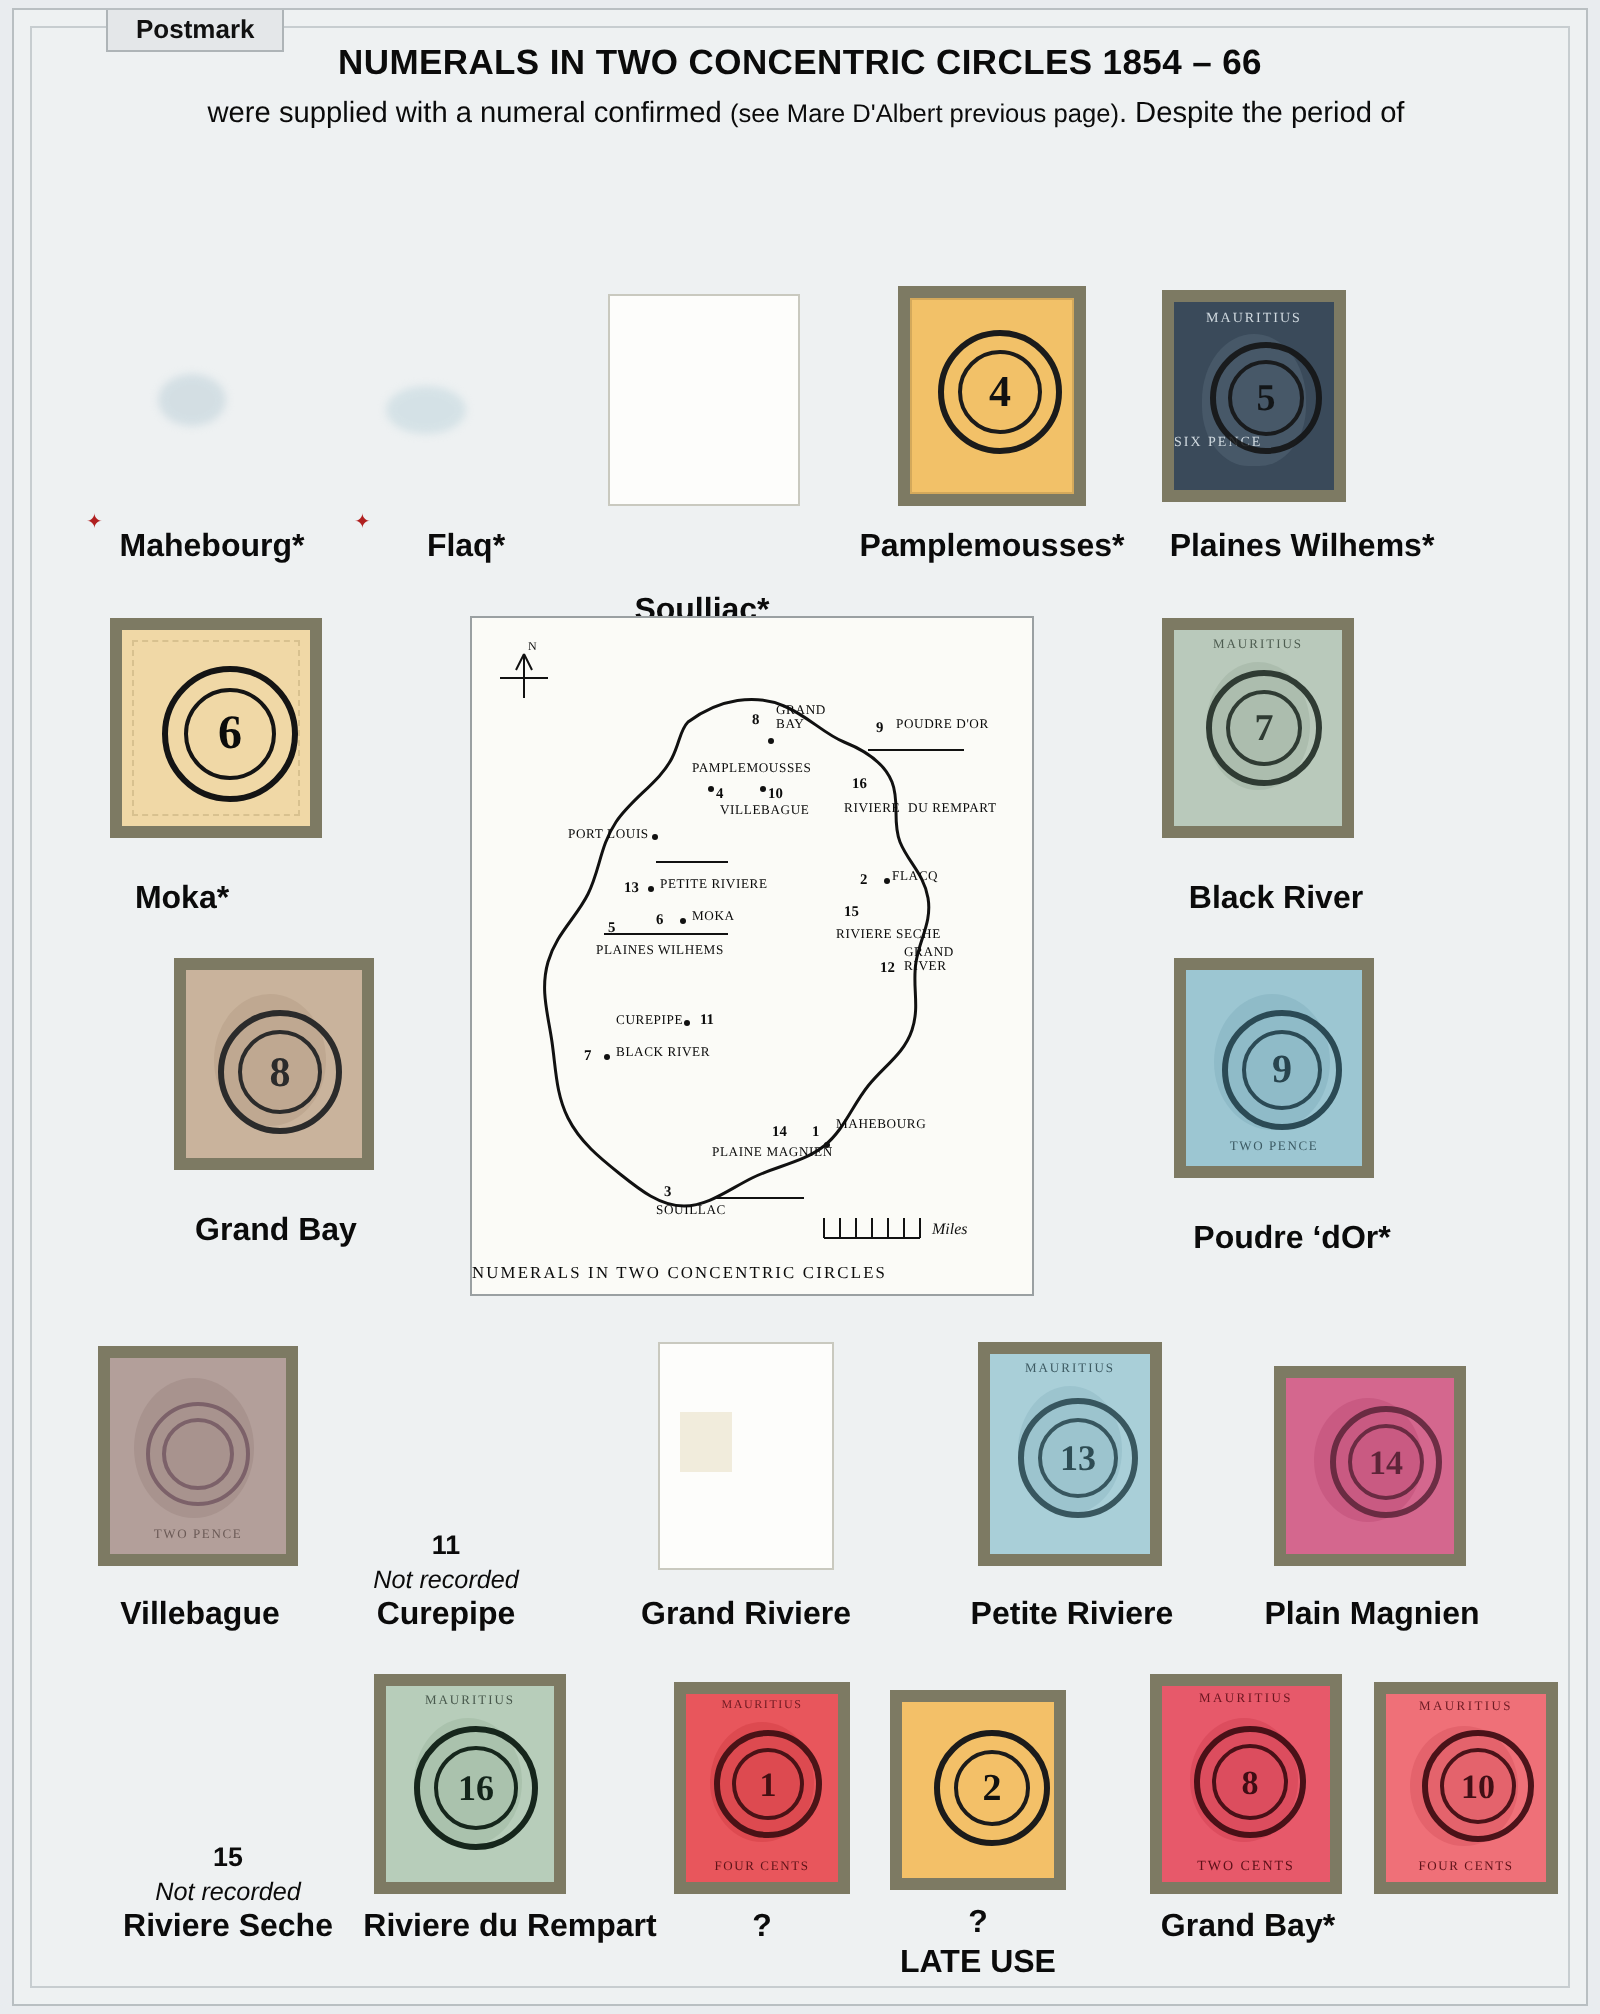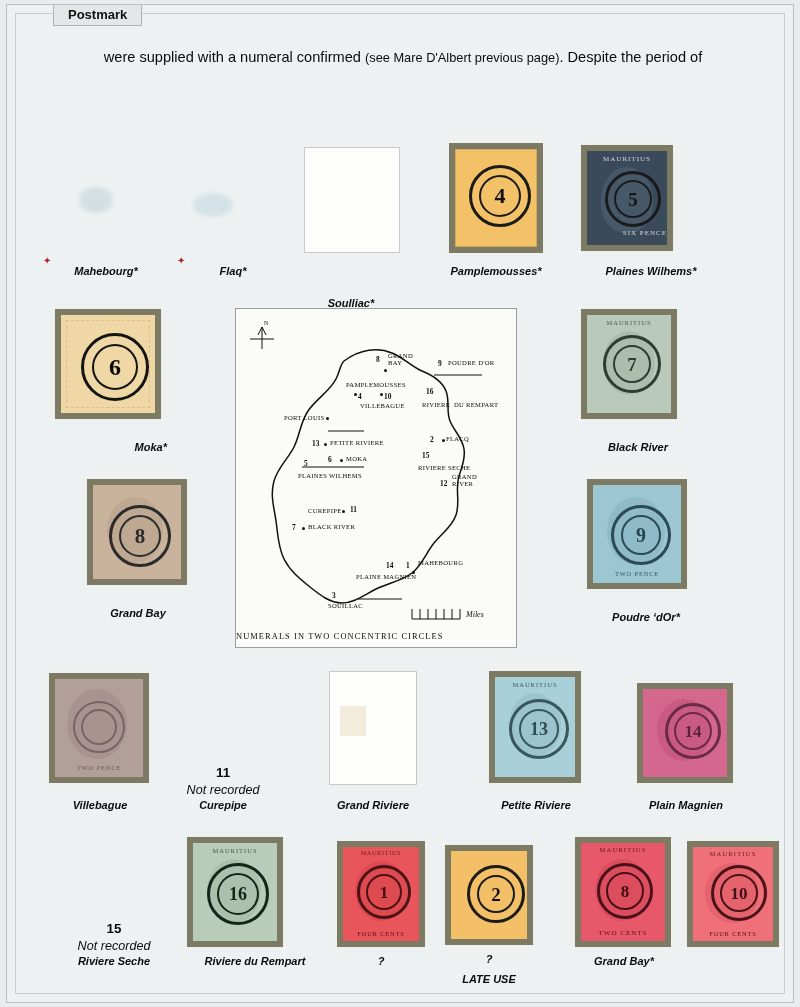--- a/index.html
+++ b/index.html
@@ -36,23 +36,22 @@
     position:absolute;left:0;top:16px;width:100%;
     text-align:center;font-size:17.5px;font-weight:bold;letter-spacing:.2px;
   }
   .intro{
     position:absolute;left:40px;top:42px;width:712px;
     text-align:center;font-size:14.6px;line-height:1.45;
   }
   .intro .small{font-size:12.8px;}
   
   .cap{
-    position:absolute;text-align:center;font-size:11px;font-weight:bold;
+    position:absolute;text-align:center;font-size:16px;font-weight:bold;
     white-space:nowrap;
-    font-style:italic;
   }
   .note{
     position:absolute;text-align:center;font-size:12.6px;font-style:italic;
     white-space:nowrap;
   }
   .num{
     position:absolute;text-align:center;font-size:13.4px;font-weight:bold;
     white-space:nowrap;
   }
   
@@ -108,20 +107,21 @@
   .mapdot{position:absolute;width:3px;height:3px;background:#111;border-radius:50%;}
   .smudge{position:absolute;border-radius:50%;filter:blur(2px);opacity:.5;}
   .redmark{position:absolute;font-size:10px;color:#b02020;}
 </style>
 </head>
 <body>
 
 <div class="page">
 
   <div class="postmark-tab">Postmark</div>
+  <div class="title">NUMERALS IN TWO CONCENTRIC CIRCLES 1854 – 66</div>
 
   <div class="intro">
     <div><span>were supplied with a numeral confirmed </span><span class="small">(see Mare D'Albert previous page)</span><span>. Despite the period of</span></div>
   </div>
 
   <div class="smudge" style="left:72px;top:182px;width:34px;height:26px;background:#b9cdd6;"></div>
   <div class="smudge" style="left:186px;top:188px;width:40px;height:24px;background:#bcd3db;"></div>
   <div class="smudge" style="left:326px;top:718px;width:34px;height:18px;background:#c3d6dd;"></div>
   <div class="smudge" style="left:318px;top:548px;width:38px;height:14px;background:#c6d8de;"></div>
   <div class="redmark" style="left:36px;top:250px;">✦</div>
@@ -135,21 +135,21 @@
         <div class="inner" style="left:7px;top:7px;right:7px;bottom:7px;border:2px solid #1b1b1b;"></div>
         <div class="digit" style="font-size:22px;color:#111;">4</div>
       </div>
     </div>
   </div>
 
   <div class="stamp" style="left:574px;top:140px;width:92px;height:106px;">
     <div class="face" style="background:#3a4a5a;">
       <div style="position:absolute;left:0;top:4px;width:100%;text-align:center;font-size:7px;letter-spacing:1px;color:#cfd8de;font-family:'Liberation Serif',serif;">MAURITIUS</div>
       <div style="position:absolute;left:14px;top:16px;width:52px;height:66px;border-radius:50% 50% 45% 45%;background:#475868;"></div>
-      <div style="position:absolute;left:0;bottom:8px;width:100%;text-align:right;font-size:7px;letter-spacing:1px;color:#cfd8de;font-family:'Liberation Serif',serif;">SIX PENCE</div>
+      <div style="position:absolute;left:0;bottom:20px;width:100%;text-align:left;font-size:7px;letter-spacing:1px;color:#cfd8de;font-family:'Liberation Serif',serif;">SIX PENCE</div>
       <div class="cancel" style="left:18px;top:20px;width:50px;height:50px;border:3px solid #111;opacity:.85;">
         <div class="inner" style="left:6px;top:6px;right:6px;bottom:6px;border:2px solid #111;"></div>
         <div class="digit" style="font-size:19px;color:#0b0b0b;">5</div>
       </div>
     </div>
   </div>
 
   <div class="cap" style="left:14px;top:260px;width:170px;">Mahebourg*</div>
   <div class="cap" style="left:166px;top:260px;width:120px;">Flaq*</div>
   <div class="cap" style="left:284px;top:260px;width:120px;margin-top:32px;">Soulliac*</div>
@@ -158,21 +158,21 @@
 
   <div class="stamp" style="left:48px;top:304px;width:106px;height:110px;">
     <div class="face" style="background:#f0d8a6;">
       <div style="position:absolute;inset:5px;border:1px dashed #d8c18f;"></div>
       <div class="cancel" style="left:20px;top:18px;width:62px;height:62px;border:3px solid #141414;">
         <div class="inner" style="left:8px;top:8px;right:8px;bottom:8px;border:2px solid #141414;"></div>
         <div class="digit" style="font-size:24px;">6</div>
       </div>
     </div>
   </div>
-  <div class="cap" style="left:40px;top:436px;width:120px;text-align:right;">Moka*</div>
+  <div class="cap" style="left:24px;top:436px;width:120px;">Moka*</div>
 
   <div class="stamp" style="left:80px;top:474px;width:100px;height:106px;">
     <div class="face" style="background:#c9b39c;">
       <div style="position:absolute;left:14px;top:12px;width:56px;height:66px;border-radius:50%;background:#bfa891;"></div>
       <div class="cancel" style="left:16px;top:20px;width:56px;height:56px;border:3px solid #2b2b2b;">
         <div class="inner" style="left:7px;top:7px;right:7px;bottom:7px;border:2px solid #2b2b2b;"></div>
         <div class="digit" style="font-size:21px;color:#2b2b2b;">8</div>
       </div>
     </div>
   </div>

